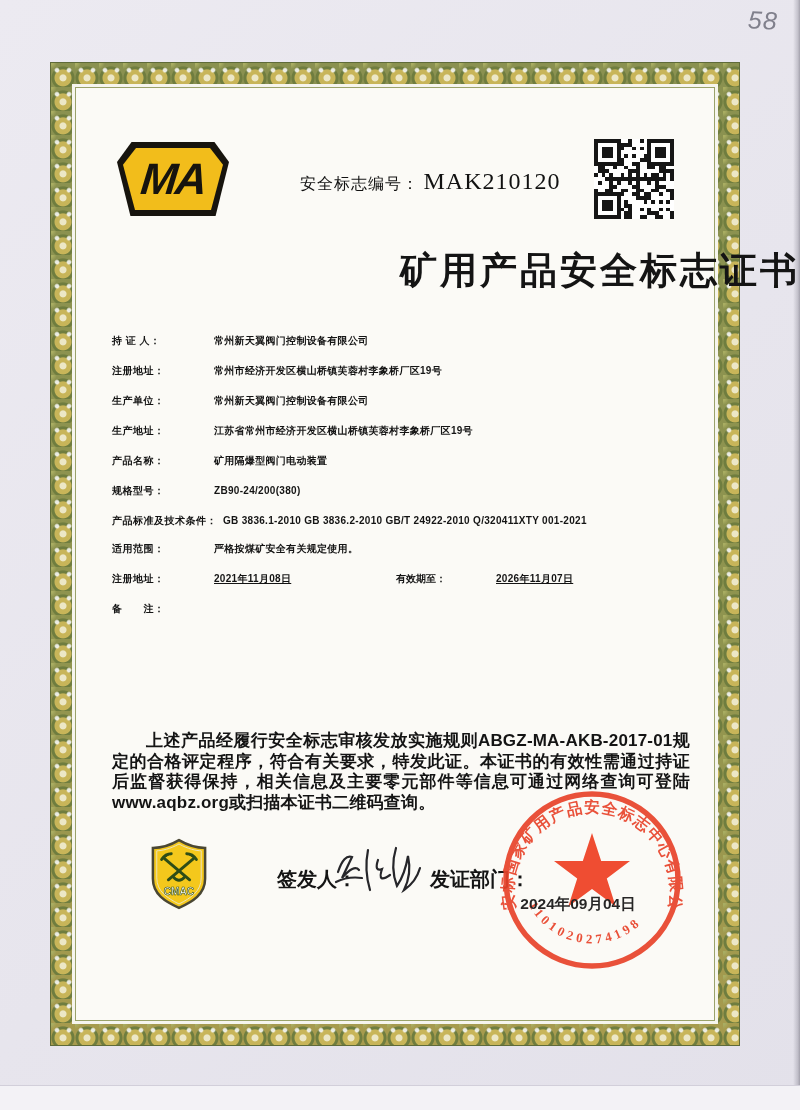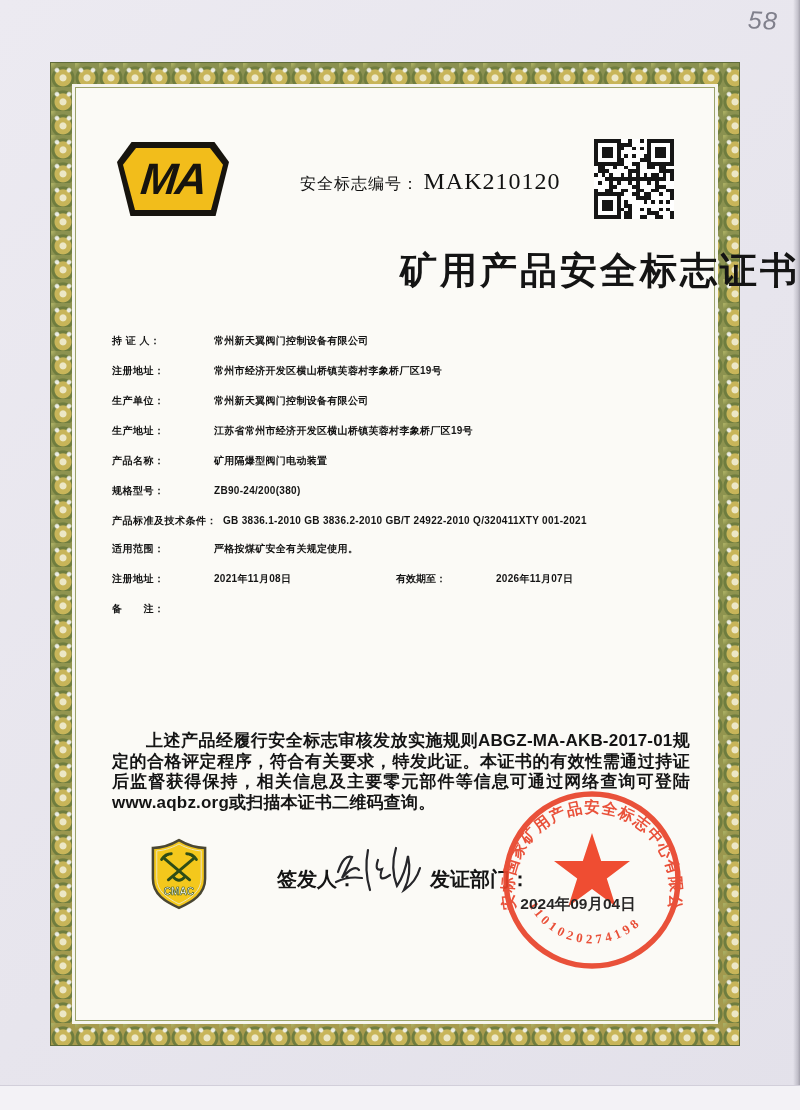--- a/index.html
+++ b/index.html
@@ -61,21 +61,21 @@
 
   
   .fields{position:absolute;left:112px;top:332px;width:586px;font-size:10px;color:#141414;}
   .frow{display:flex;align-items:flex-start;margin-bottom:12px;line-height:18px;}
   .frow .lbl{flex:0 0 102px;font-weight:700;letter-spacing:.5px;white-space:nowrap;}
   .frow .val{font-weight:700;letter-spacing:.3px;}
   .frow.wide-label .lbl{flex:0 0 auto;margin-right:6px;}
   .frow.wide-label{margin-bottom:10px;}
   .frow.wide-label .val{width:392px;}
   .frow.dates{margin-top:8px;}
-  .frow.dates .val{flex:0 0 182px;}
+  .frow.dates .val{flex:0 0 182px;text-decoration:underline;}
   .frow.dates .lbl2{flex:0 0 100px;font-weight:700;white-space:nowrap;}
   .frow.remark{margin-top:6px;}
 
   
   .body-par{position:absolute;left:112px;top:731px;width:578px;font-size:17px;font-weight:700;
     line-height:20.5px;color:#141414;text-indent:2em;text-align:justify;letter-spacing:.2px;}
 
   
   .cmac{position:absolute;left:150px;top:838px;width:58px;height:72px;}
   .signer-label,.dept-label{position:absolute;top:866px;font-size:20px;font-weight:700;color:#141414;white-space:nowrap;}

